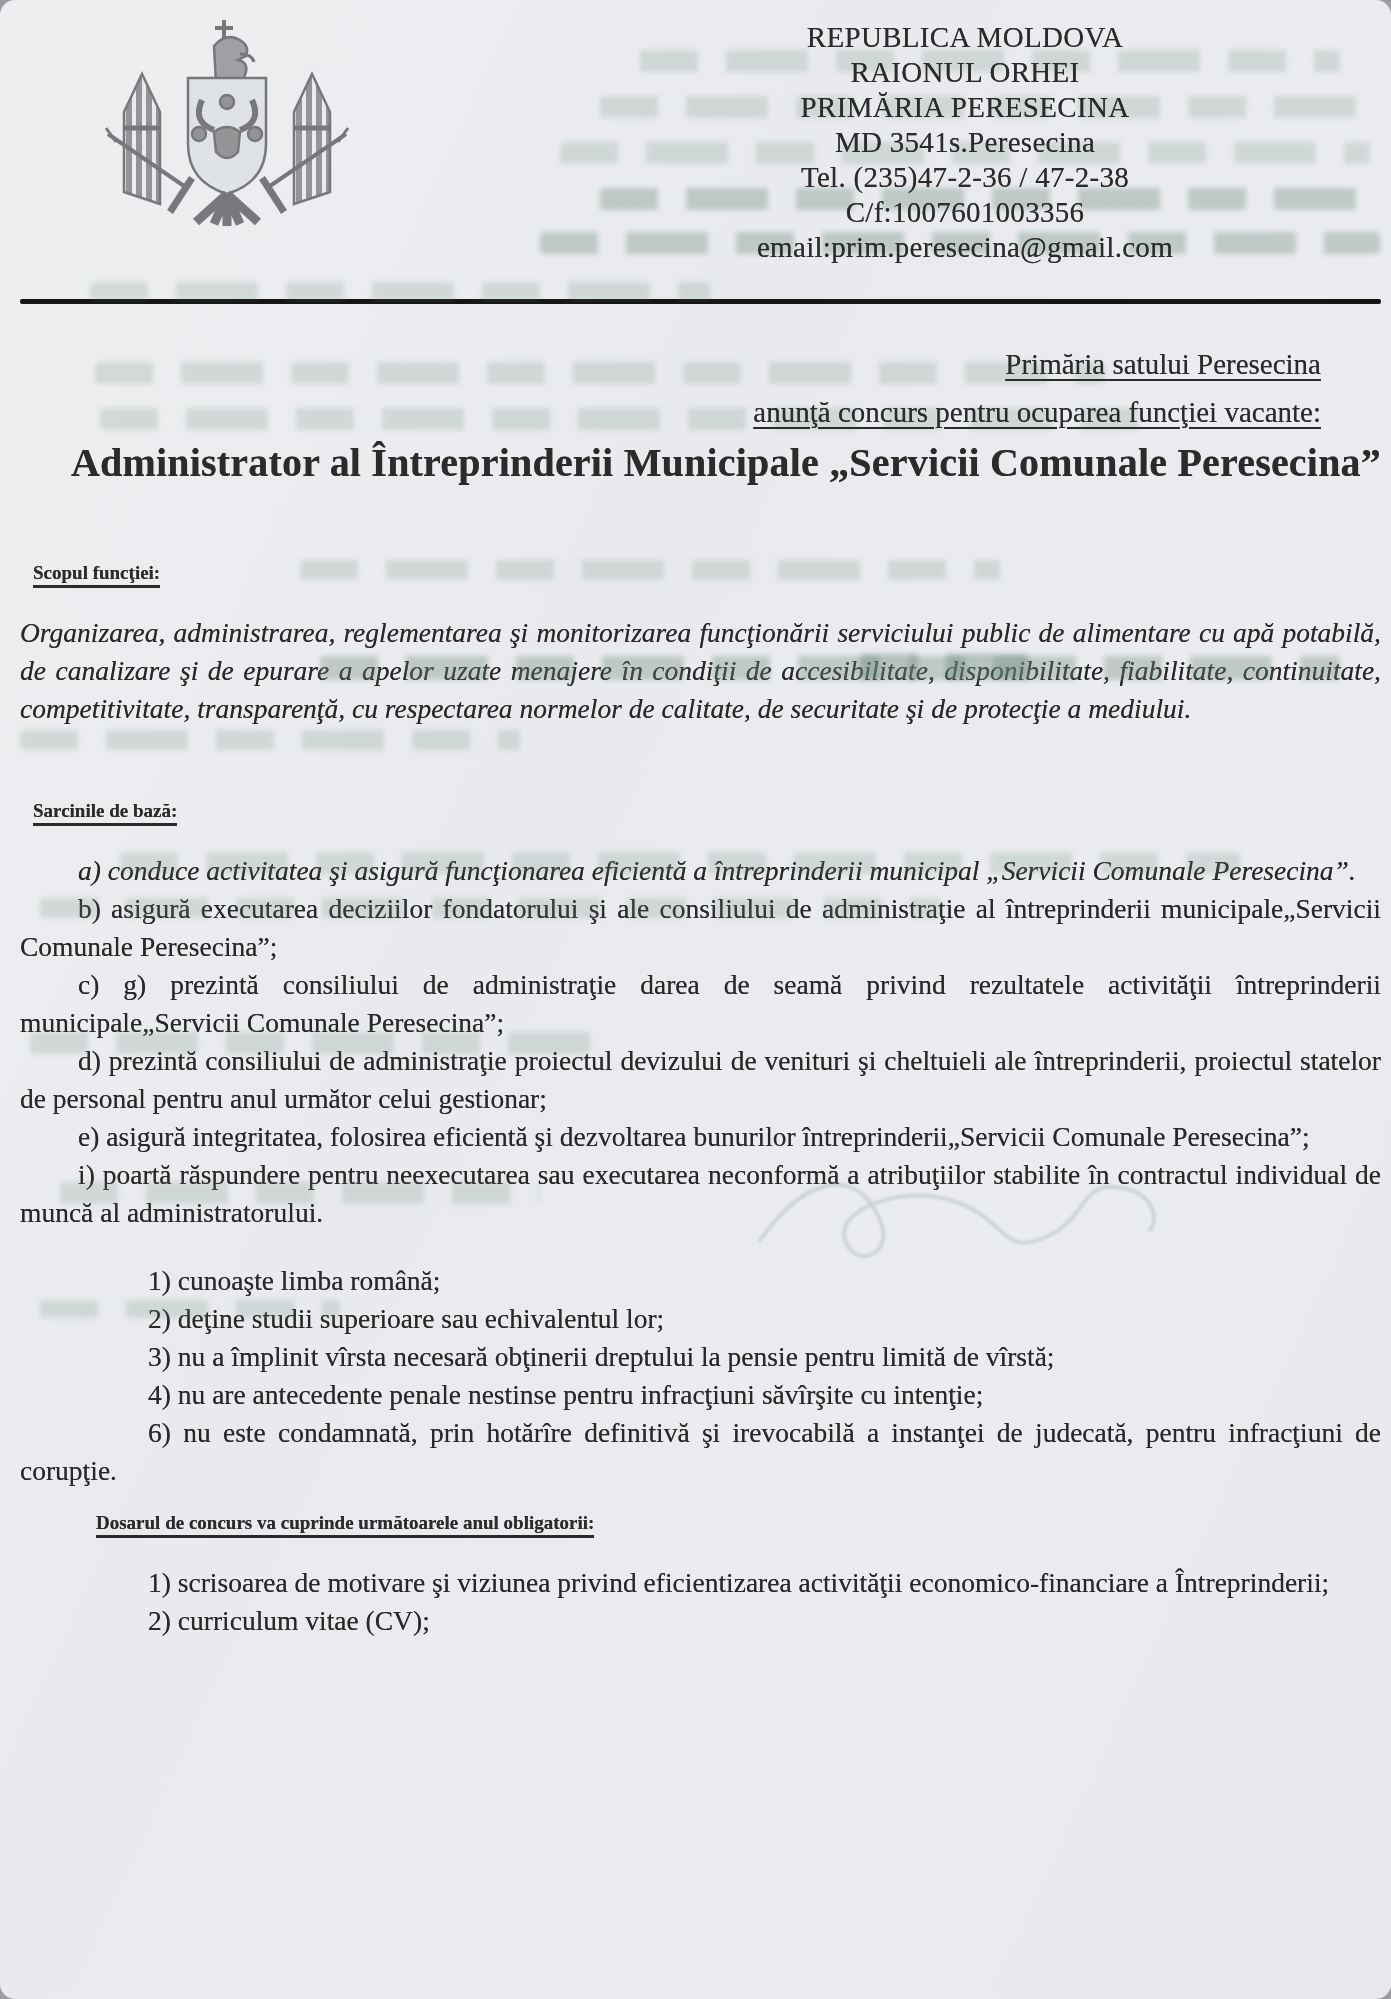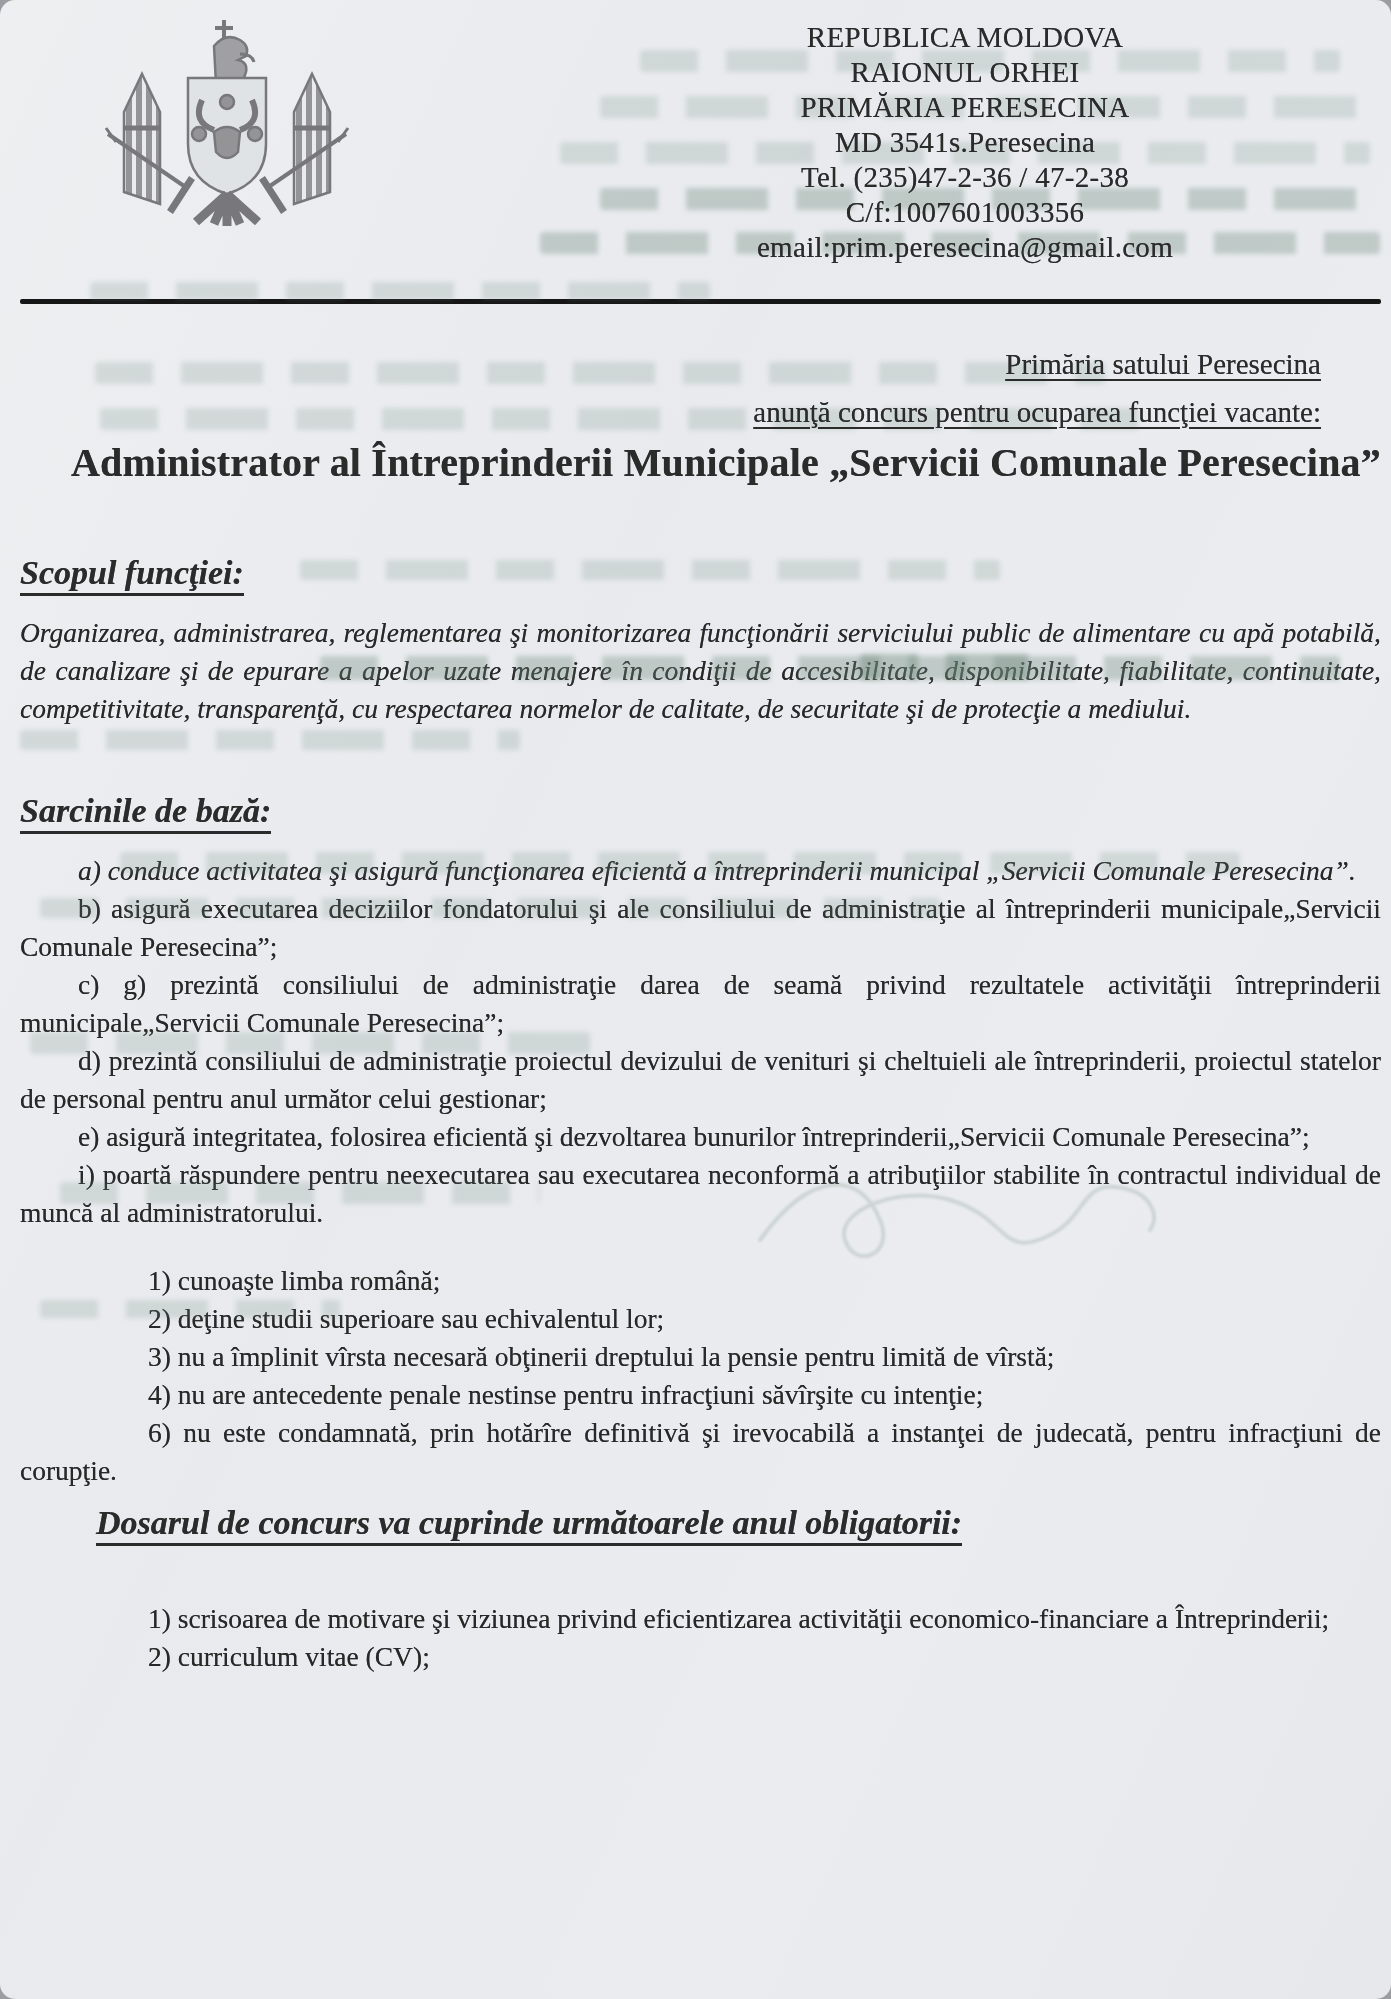--- a/index.html
+++ b/index.html
@@ -39,36 +39,36 @@
     letter-spacing:.3px;
   }
   .rule{height:5px;background:#161616;margin-top:34px;border-radius:2px;}
   
   .announce{margin-top:40px;text-align:right;position:relative;}
   .a-line{font-size:29px;line-height:40px;text-decoration:underline;text-decoration-thickness:2px;text-underline-offset:5px;}
   .a-shift{transform:translateX(-60px);}
   .a-notice{margin-top:8px;}
   .pos-title{font-size:40px;line-height:46px;font-weight:700;margin-top:8px;letter-spacing:.2px;}
   
-  h2{font-size:34px;line-height:38px;font-weight:700;margin:0;font-style:italic;}
+  h2{font-size:19px;line-height:38px;font-weight:700;margin:13px;}
   .hu{border-bottom:3px solid currentColor;padding-bottom:2px;}
   .sec-scope{margin-top:68px;}
   .sec-tasks{margin-top:64px;}
   .sec-cond{margin-top:24px;}
   .sec-doss{margin-top:14px;}
   .h-indent{margin-left:76px;}
   .para{
     font-size:27.5px;line-height:38px;margin:0;
     text-align:justify;color:#282828;
   }
   .first{margin-top:22px;font-style:italic;}
   .ind{text-indent:58px;}
   .ind2{text-indent:128px;}
   .cond-list{margin-top:30px;}
-  .doss-list{margin-top:58px;}
+  .doss-list{margin-top:22px;}
 </style>
 </head>
 <body>
 
 <div class="page">
 
   <div class="ghost" style="left:640px;top:50px;width:700px;"></div>
   <div class="ghost" style="left:600px;top:96px;width:760px;"></div>
   <div class="ghost" style="left:560px;top:142px;width:810px;"></div>
   <div class="ghost strong" style="left:600px;top:188px;width:780px;"></div>

